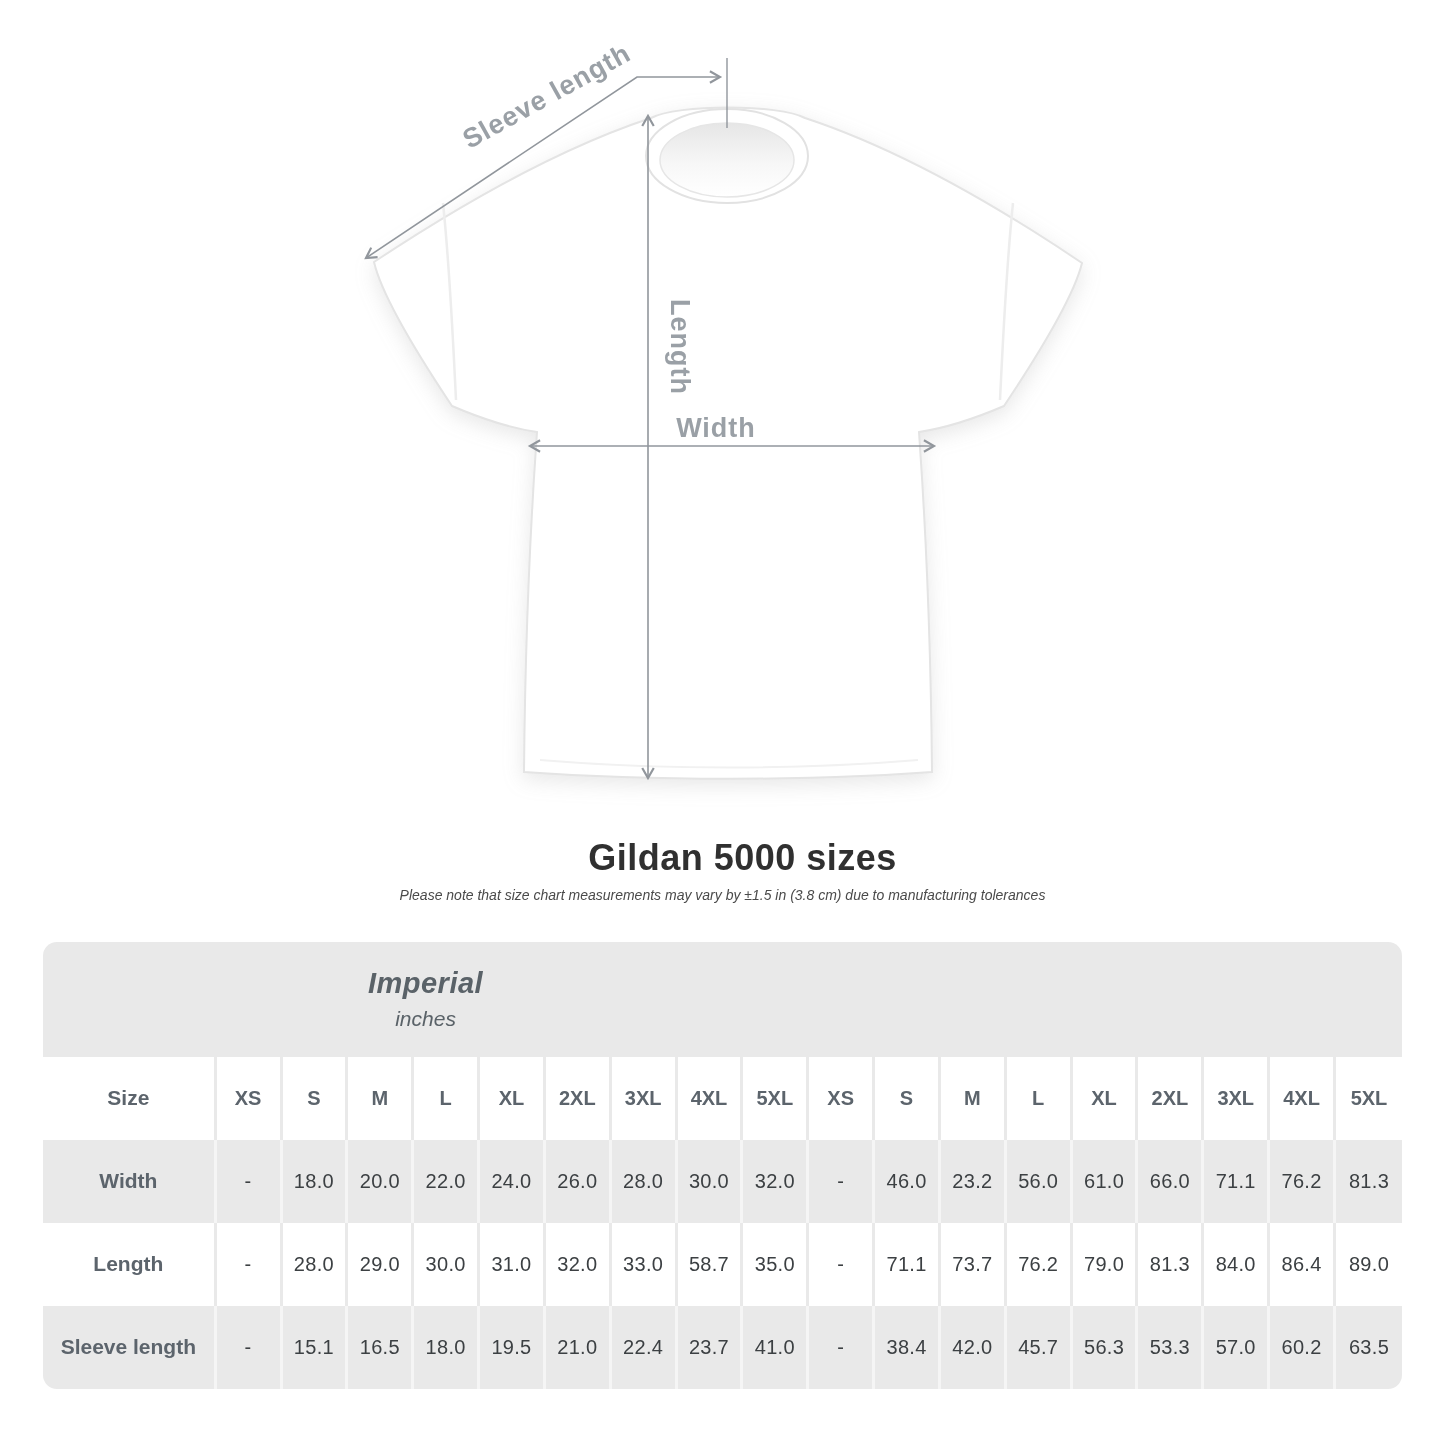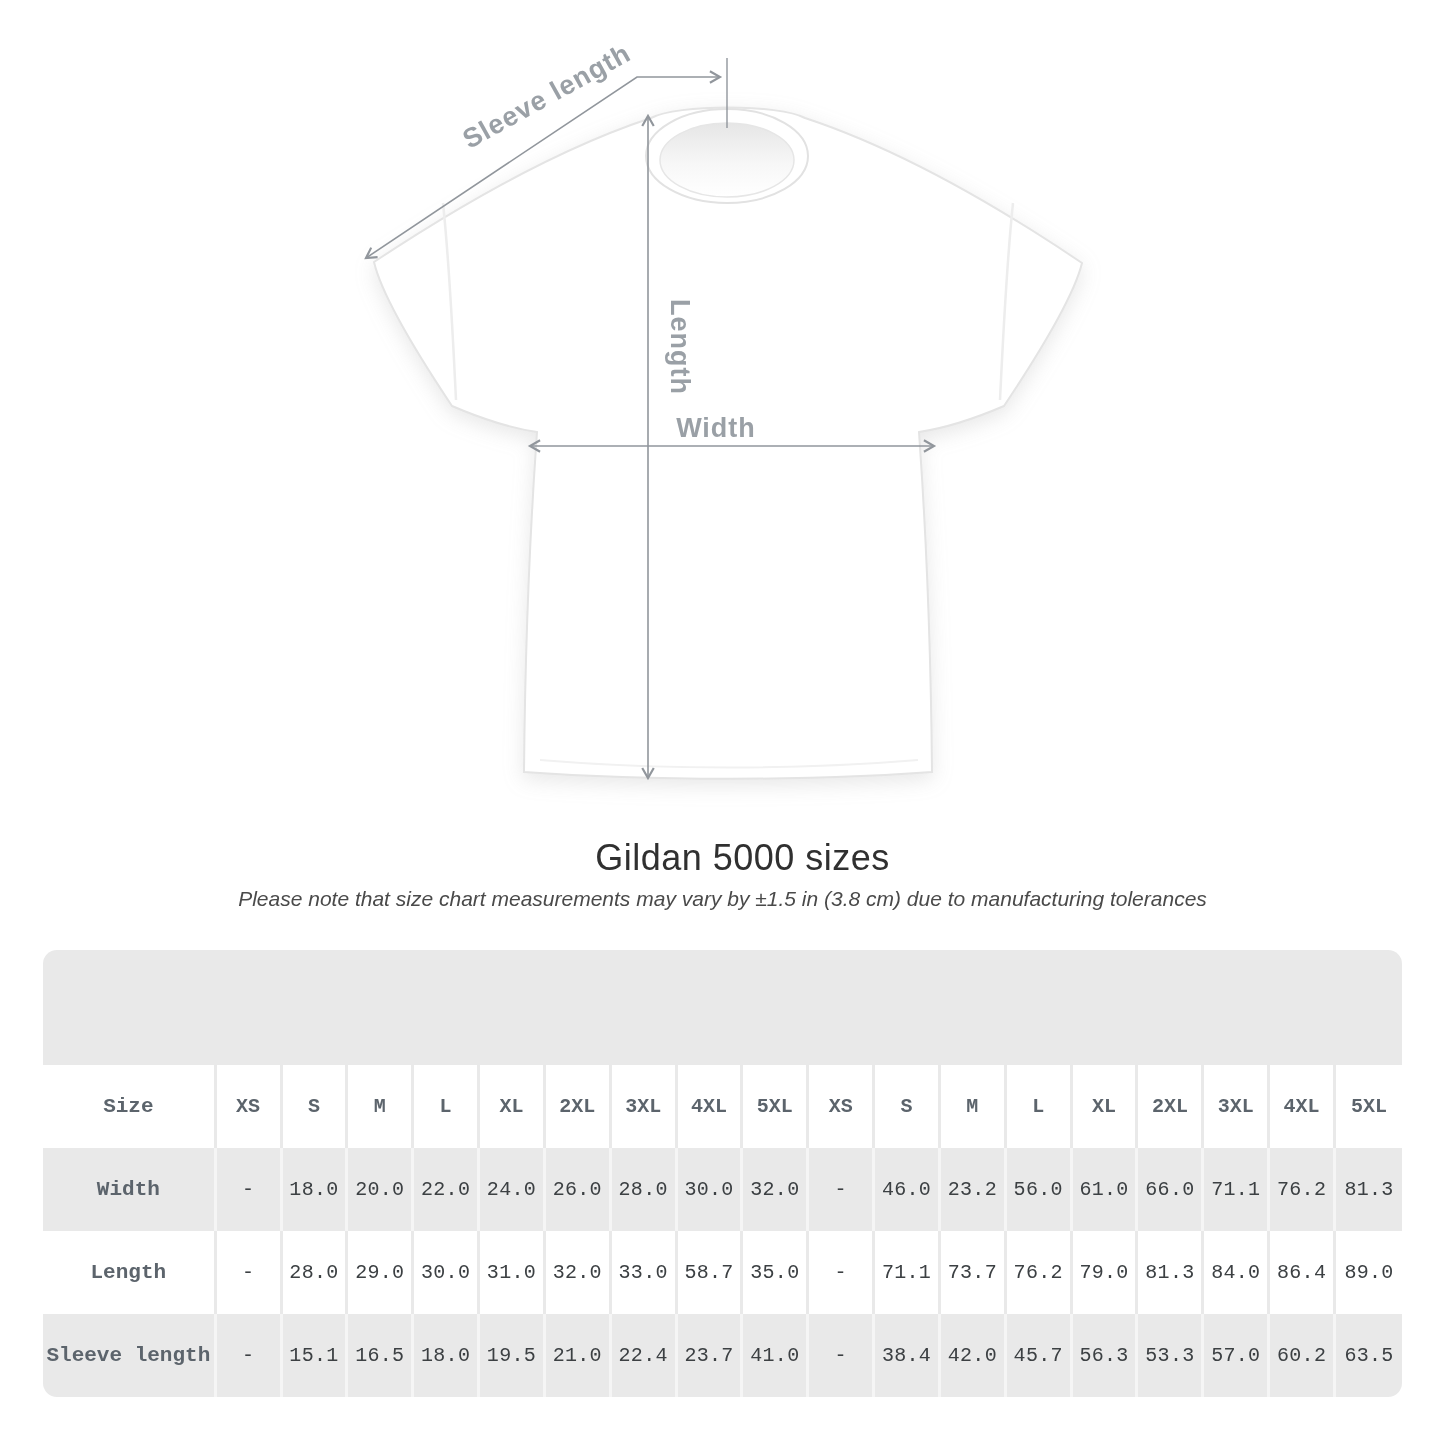--- a/index.html
+++ b/index.html
@@ -10,39 +10,39 @@
     font-family:"Liberation Sans", sans-serif;
     overflow:hidden;
   }
   
   .diagram{position:relative;height:828px;}
   .diagram svg{position:absolute;left:0;top:0;}
   .diag-label{font-weight:bold;font-size:27px;fill:#9aa0a6;letter-spacing:1px;}
   
   .title-block{text-align:center;margin:10px 0 0 0;}
   .title-block h1{
-    margin:0;font-size:36px;line-height:1.1;font-weight:normal;color:#303030;letter-spacing:.5px;padding-left:40px;
+    margin:0;font-size:36px;line-height:1.1;font-weight:bold;color:#303030;letter-spacing:.5px;padding-left:40px;
   }
   .subtitle{
-    margin:9px 0 0 0;font-size:21px;font-style:italic;color:#4a4a4a;
+    margin:9px 0 0 0;font-size:14px;font-style:italic;color:#4a4a4a;
   }
   
   .card{
     margin:39px 43px 0 43px;
     border-radius:14px;
     overflow:hidden;
     background:#ffffff;
   }
   .band{display:flex;background:#e9e9e9;height:115px;}
   .band-cell{display:flex;flex-direction:column;justify-content:center;align-items:center;gap:7px;}
   .band-cell.left{width:56.3%;}
   .band-cell.right{width:43.7%;}
   .band-title{font-size:29px;font-weight:bold;font-style:italic;color:#5a6268;letter-spacing:.5px;}
   .band-sub{font-size:21px;font-style:italic;color:#5a6268;}
-  table{width:100%;border-collapse:separate;border-spacing:0;table-layout:fixed;font-family:Liberation Mono, monospace;}
+  table{width:100%;border-collapse:separate;border-spacing:0;table-layout:fixed;}
   col.c-label{width:12.78%;}
   th,td{
     height:83px;padding:0;text-align:center;vertical-align:middle;
     font-size:20px;background:#ffffff;
   }
   thead th{color:#5c646c;font-weight:bold;font-size:20px;}
   thead th.size-col{font-size:21px;}
   tbody th{color:#5c646c;font-weight:bold;font-size:21px;}
   tbody td{color:#3c4043;font-weight:normal;letter-spacing:.3px;}
   
@@ -100,20 +100,24 @@
     </svg>
   </div>
 
   <div class="title-block">
     <h1>Gildan 5000 sizes</h1>
     <p class="subtitle">Please note that size chart measurements may vary by ±1.5 in (3.8 cm) due to manufacturing tolerances</p>
   </div>
 
   <div class="card">
     <div class="band">
+      <div class="band-cell left">
+        <div class="band-title">Imperial</div>
+        <div class="band-sub">inches</div>
+      </div>
     </div>
 
     <table>
       <colgroup id="table-cols">
           <col class="c-label">
           <col>
           <col>
           <col>
           <col>
           <col>

